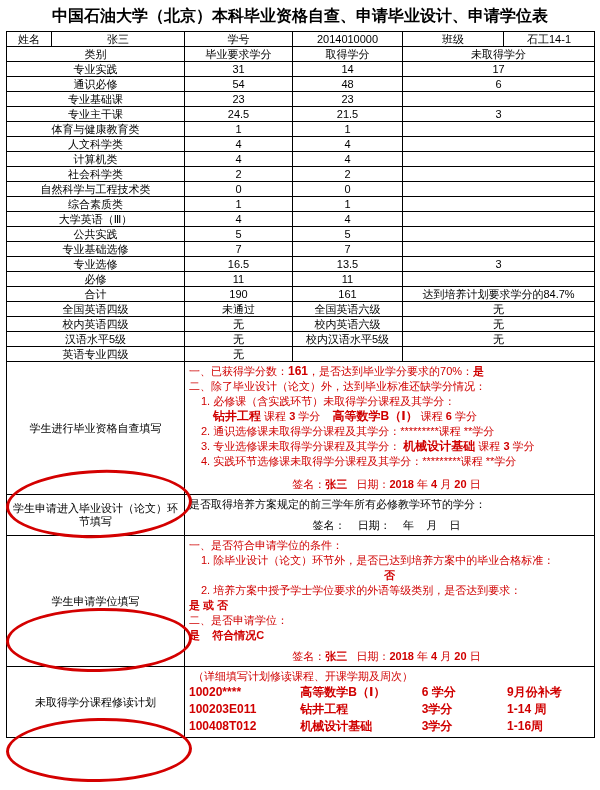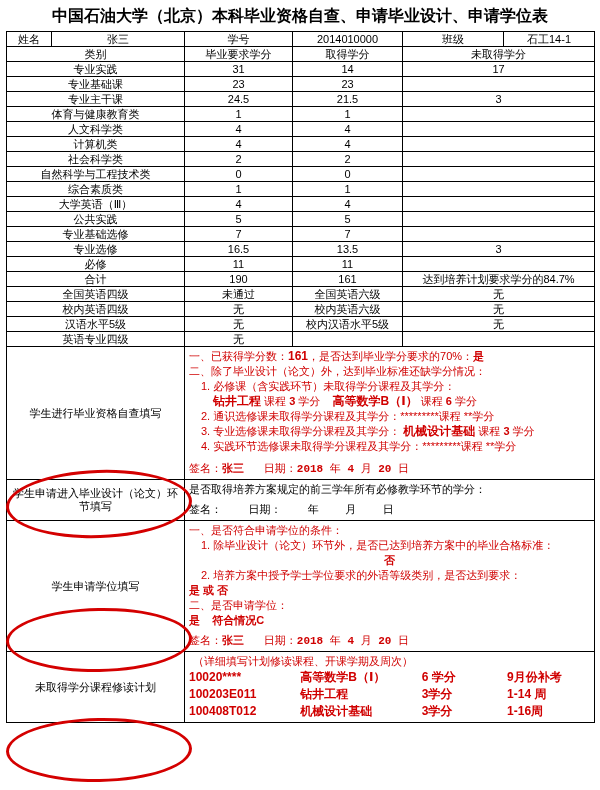--- a/index.html
+++ b/index.html
@@ -35,21 +35,21 @@
     overflow:hidden;
   }
   .hdr{font-size:11px;font-family:Liberation Serif, serif;}
   .red{color:#d00000;}
   .redb{color:#d00000;font-weight:bold;}
   .big{font-size:12px;}
   .note{font-size:11px;line-height:15px;text-align:left;padding:2px 4px;}
   .note div{white-space:nowrap;}
   .indent1{padding-left:12px;}
   .indent2{padding-left:24px;}
-  .sig{text-align:left;padding-right:6px;font-family:Liberation Mono, monospace;}
+  .sig{text-align:center;padding-right:6px;}
   .ellipse{
     position:absolute;
     border:3px solid #d40000;
     border-radius:50%;
     pointer-events:none;
   }
   .plan{font-size:12px;font-weight:bold;color:#d00000;line-height:17px;}
   .planhdr{font-size:11px;color:#d00000;text-align:left;padding-left:4px;}
   .vcentered{vertical-align:middle;}
 </style>
@@ -99,20 +99,26 @@
       <td class="hdr">毕业要求学分</td>
       <td class="hdr">取得学分</td>
       <td class="hdr">未取得学分</td>
     </tr>
 
     <tr>
           <td>专业实践</td>
           <td>31</td>
           <td>14</td>
           <td>17</td>
+        </tr>
+    <tr>
+          <td>通识必修</td>
+          <td>54</td>
+          <td>48</td>
+          <td>6</td>
         </tr>
     <tr>
           <td>专业基础课</td>
           <td>23</td>
           <td>23</td>
           <td></td>
         </tr>
     <tr>
           <td>专业主干课</td>
           <td>24.5</td>

